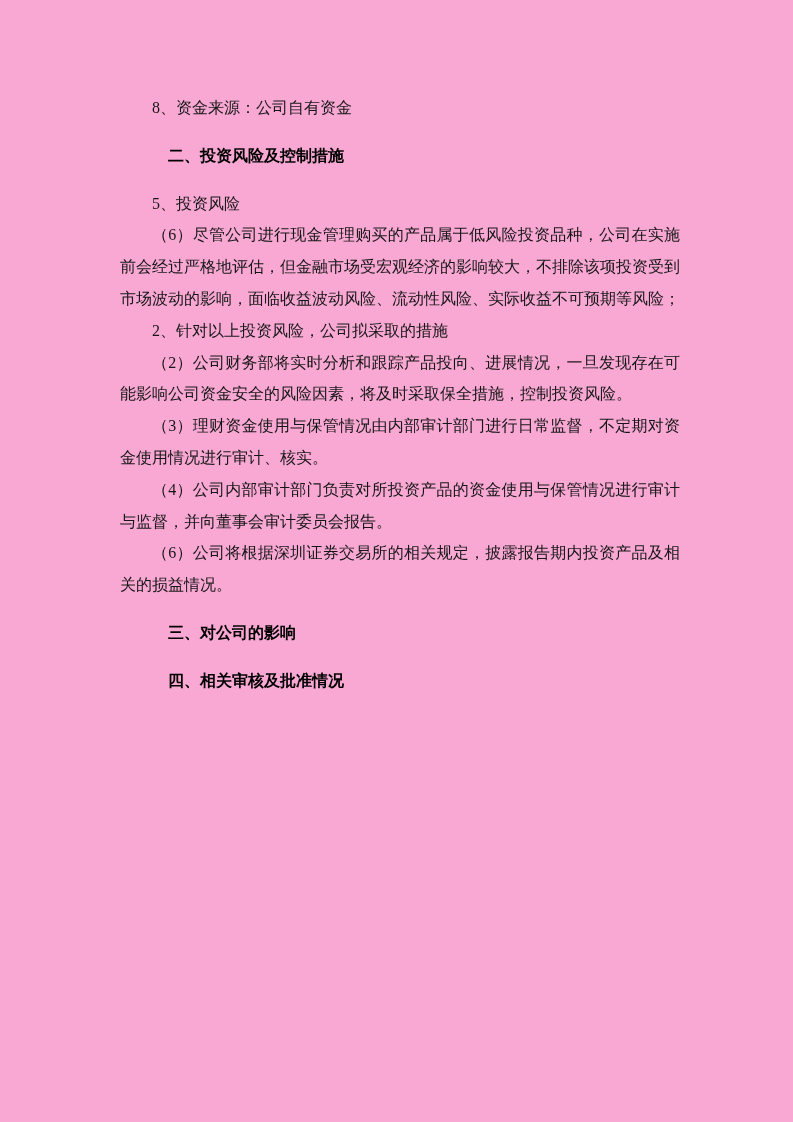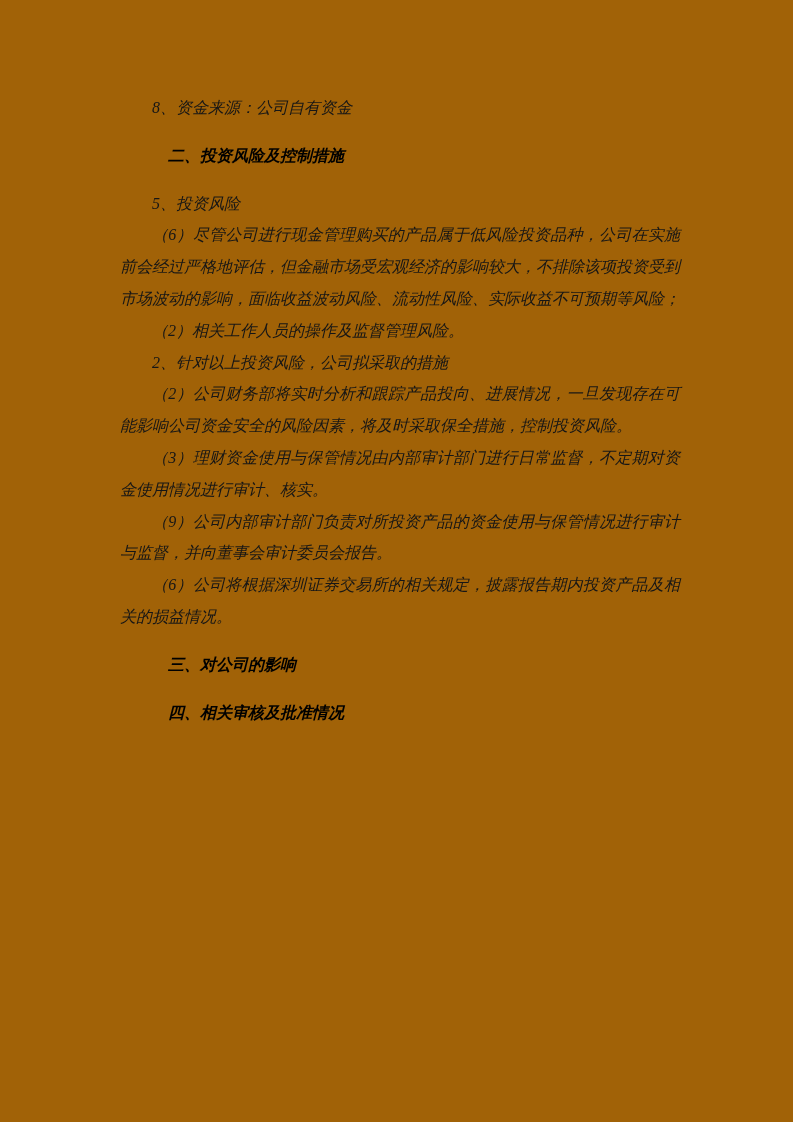--- a/index.html
+++ b/index.html
@@ -4,24 +4,23 @@
 <style>
   html, body {
     margin: 0;
     padding: 0;
     background: #ffffff;
   }
   .page {
     position: relative;
     width: 793px;
     height: 1122px;
-    background: #a16207;
+    background: #f9a8d4;
     overflow: hidden;
     box-sizing: border-box;
-    font-style: italic;
   }
   .content {
     position: absolute;
     left: 120px;
     top: 92px;
     width: 560px;
     color: #161616;
   }
   .paragraph {
     margin: 0;
@@ -47,22 +46,21 @@
 </style>
 </head>
 <body>
 
 <div class="page">
   <div class="content" id="document-content">
       <p class="paragraph">8、资金来源：公司自有资金</p>
       <p class="heading">二、投资风险及控制措施</p>
       <p class="paragraph">5、投资风险</p>
       <p class="paragraph">（6）尽管公司进行现金管理购买的产品属于低风险投资品种，公司在实施前会经过严格地评估，但金融市场受宏观经济的影响较大，不排除该项投资受到市场波动的影响，面临收益波动风险、流动性风险、实际收益不可预期等风险；</p>
-      <p class="paragraph">（2）相关工作人员的操作及监督管理风险。</p>
       <p class="paragraph">2、针对以上投资风险，公司拟采取的措施</p>
       <p class="paragraph">（2）公司财务部将实时分析和跟踪产品投向、进展情况，一旦发现存在可能影响公司资金安全的风险因素，将及时采取保全措施，控制投资风险。</p>
       <p class="paragraph">（3）理财资金使用与保管情况由内部审计部门进行日常监督，不定期对资金使用情况进行审计、核实。</p>
-      <p class="paragraph">（9）公司内部审计部门负责对所投资产品的资金使用与保管情况进行审计与监督，并向董事会审计委员会报告。</p>
+      <p class="paragraph">（4）公司内部审计部门负责对所投资产品的资金使用与保管情况进行审计与监督，并向董事会审计委员会报告。</p>
       <p class="paragraph">（6）公司将根据深圳证券交易所的相关规定，披露报告期内投资产品及相关的损益情况。</p>
       <p class="heading">三、对公司的影响</p>
       <p class="heading">四、相关审核及批准情况</p>
     </div>
 </div>
 
 </body></html>

